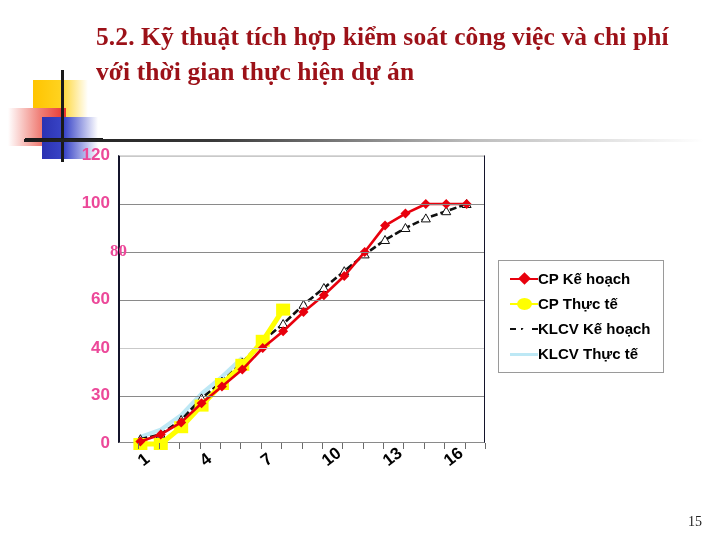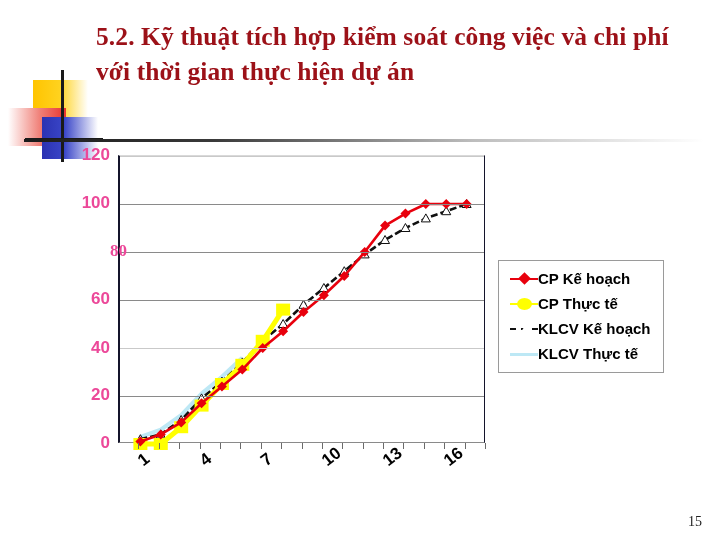--- a/index.html
+++ b/index.html
@@ -136,21 +136,21 @@
       </svg>
   <div class="gl" style="top: 240px;"></div>
       <div class="gl faint" style="top: 192px;"></div>
       <div class="gl" style="top: 144px;"></div>
       <div class="gl" style="top: 96px;"></div>
       <div class="gl" style="top: 48px;"></div>
       <div class="gl faint" style="top: 0px;"></div>
     </div>
   <div id="axis-layer">
       <div class="ylab" style="top: 295px; left: 0px;">0</div>
-      <div class="ylab" style="top: 247px; left: 0px;">20</div>
+      <div class="ylab" style="top: 247px; left: 0px;">30</div>
       <div class="ylab" style="top: 200px; left: 0px;">40</div>
       <div class="ylab" style="top: 151px; left: 0px;">60</div>
       <div class="ylab" style="top: 103px; left: 17px; font-family: Liberation Serif, serif;">80</div>
       <div class="ylab" style="top: 55px; left: 0px;">100</div>
       <div class="ylab" style="top: 7px; left: 0px;">120</div>
       <div class="xtick" style="left: 86.3889px; top: 295px;"></div>
       <div class="xtick" style="left: 106.778px; top: 295px;"></div>
       <div class="xtick" style="left: 127.167px; top: 295px;"></div>
       <div class="xtick" style="left: 147.556px; top: 295px;"></div>
       <div class="xtick" style="left: 167.944px; top: 295px;"></div>

